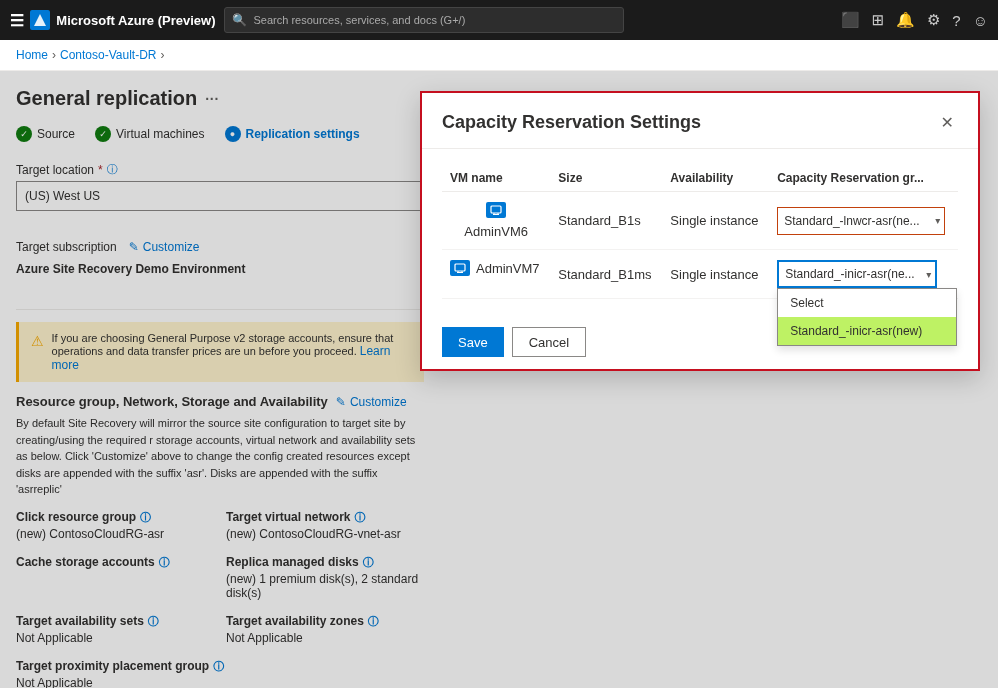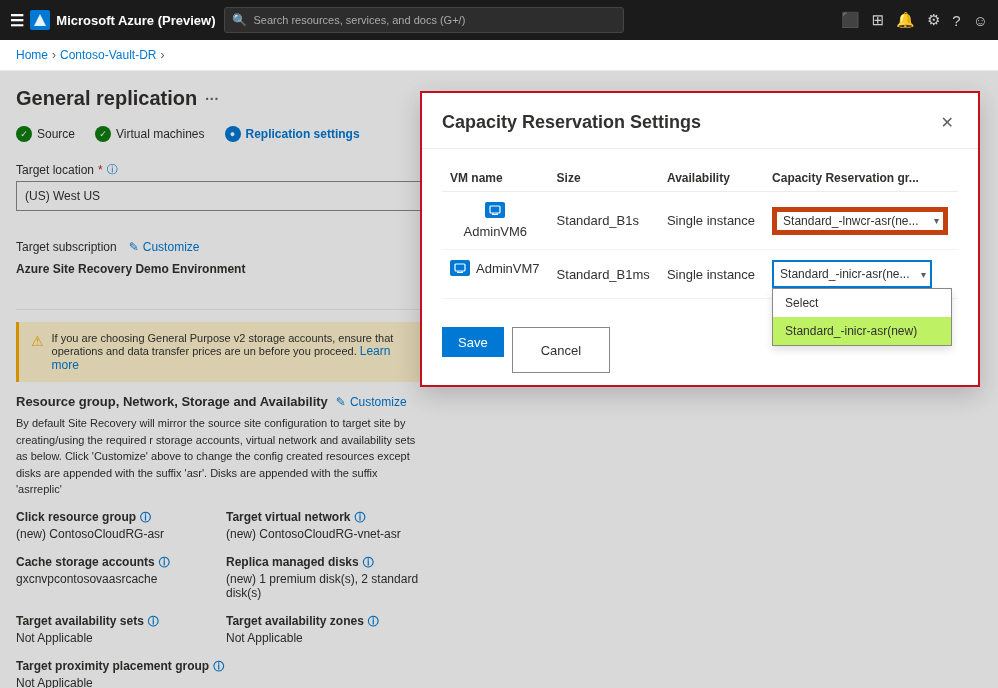--- a/index.html
+++ b/index.html
@@ -95,21 +95,21 @@
     .modal-table { width: 100%; border-collapse: collapse; font-size: 13px; }
     .modal-table thead tr { border-bottom: 1px solid #edebe9; }
     .modal-table th { text-align: left; padding: 6px 8px; font-weight: 600; color: #323130; font-size: 12px; }
     .modal-table td { padding: 10px 8px; vertical-align: middle; }
     .modal-table tr { border-bottom: 1px solid #f3f2f1; }
 
     .vm-icon { width: 20px; height: 16px; background: #0078d4; display: inline-flex; align-items: center; justify-content: center; color: #fff; font-size: 9px; border-radius: 2px; }
     
     .cap-dropdown-normal {
       position: relative; display: inline-flex; align-items: center;
-      border: 5px solid #c2410c; height: 28px; min-width: 160px; background: #fff;
+      border: 1px solid #c2410c; height: 28px; min-width: 160px; background: #fff;
       font-size: 12px; color: #323130;
     }
     .cap-dropdown-normal select { 
       border: none; outline: none; background: transparent; font-size: 12px; color: #323130;
       padding: 0 24px 0 6px; height: 100%; width: 100%; appearance: none; cursor: pointer;
     }
     .cap-dropdown-normal-arrow { position: absolute; right: 4px; color: #605e5c; font-size: 10px; pointer-events: none; }
 
     
     .dropdown-open-container { position: relative; }
@@ -123,21 +123,21 @@
       border: 1px solid #8a8886; box-shadow: 0 4px 8px rgba(0,0,0,0.12); z-index: 10;
     }
     .dropdown-open-item {
       padding: 7px 12px; font-size: 12px; color: #323130; cursor: pointer;
     }
     .dropdown-open-item.highlighted { background: #bef264; }
 
     
     .modal-footer { padding: 12px 20px; display: flex; gap: 8px; }
     .btn-primary { background: #0078d4; color: #fff; border: none; padding: 6px 16px; font-size: 13px; cursor: pointer; height: 30px; }
-    .btn-secondary { background: #fff; color: #323130; border: 1px solid #8a8886; padding: 6px 28px; font-size: 13px; cursor: pointer; height: 46px; }
+    .btn-secondary { background: #fff; color: #323130; border: 1px solid #8a8886; padding: 6px 16px; font-size: 13px; cursor: pointer; height: 30px; }
 
     .info-icon { color: #0078d4; font-size: 11px; }
     .divider { height: 1px; background: #edebe9; margin: 10px 0; }
   </style>
 </head>
 <body>
 
 <div class="topbar">
   <div class="topbar-logo">
     <span style="font-size:16px; cursor:pointer;">☰</span>
@@ -244,21 +244,20 @@
           <span>Target virtual network</span>
           <span class="info-icon">ⓘ</span>
         </div>
         <div class="info-value">(new) ContosoCloudRG-vnet-asr</div>
       </div>
       <div class="info-item">
         <div class="info-label">
           <span>Cache storage accounts</span>
           <span class="info-icon">ⓘ</span>
         </div>
-        <div class="info-value">gxcnvpcontosovaasrcache</div>
       </div>
       <div class="info-item">
         <div class="info-label">
           <span>Replica managed disks</span>
           <span class="info-icon">ⓘ</span>
         </div>
         <div class="info-value">(new) 1 premium disk(s), 2 standard disk(s)</div>
       </div>
       <div class="info-item">
         <div class="info-label">

